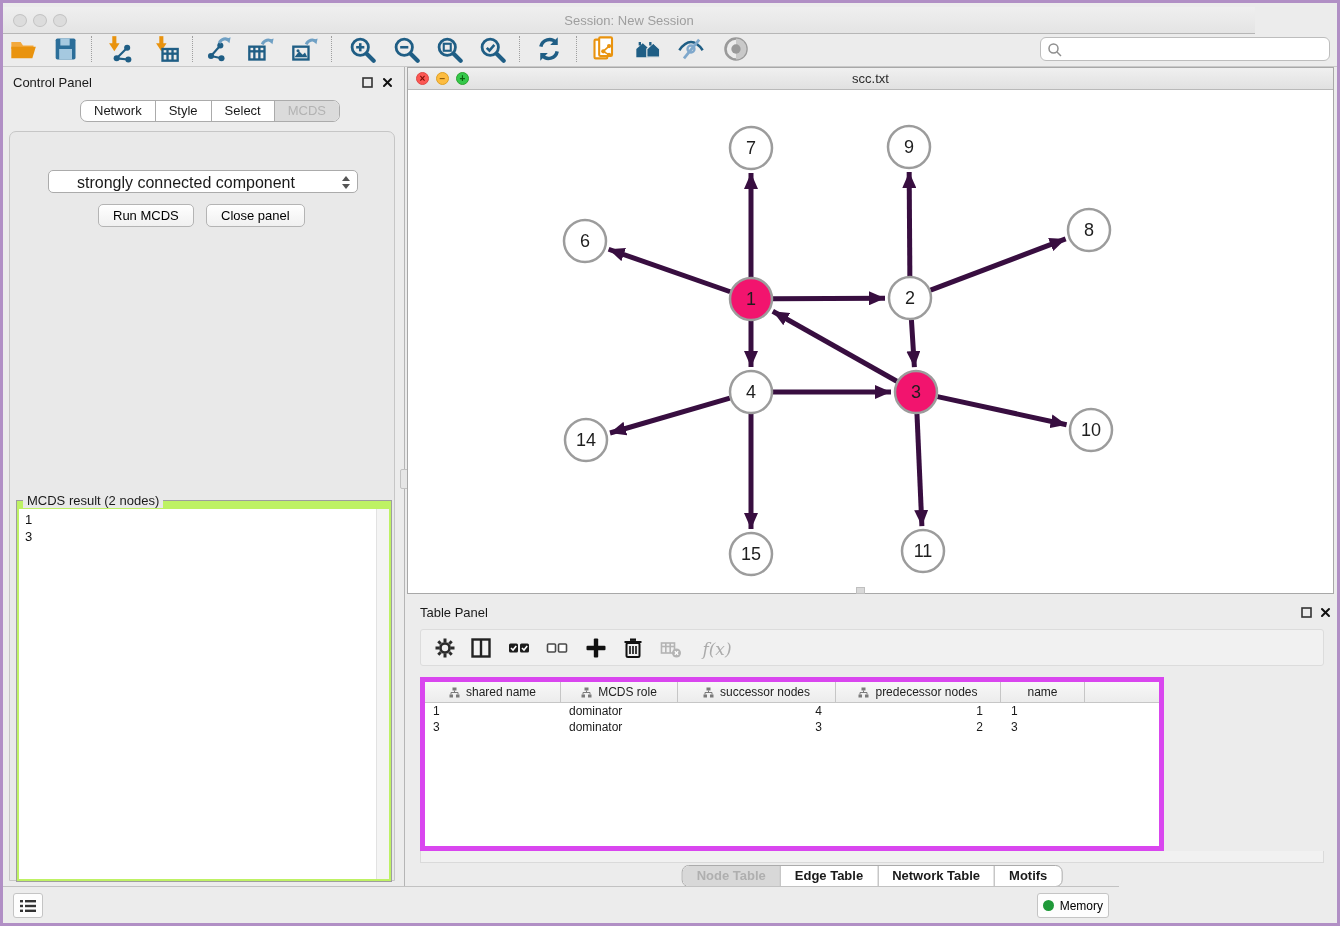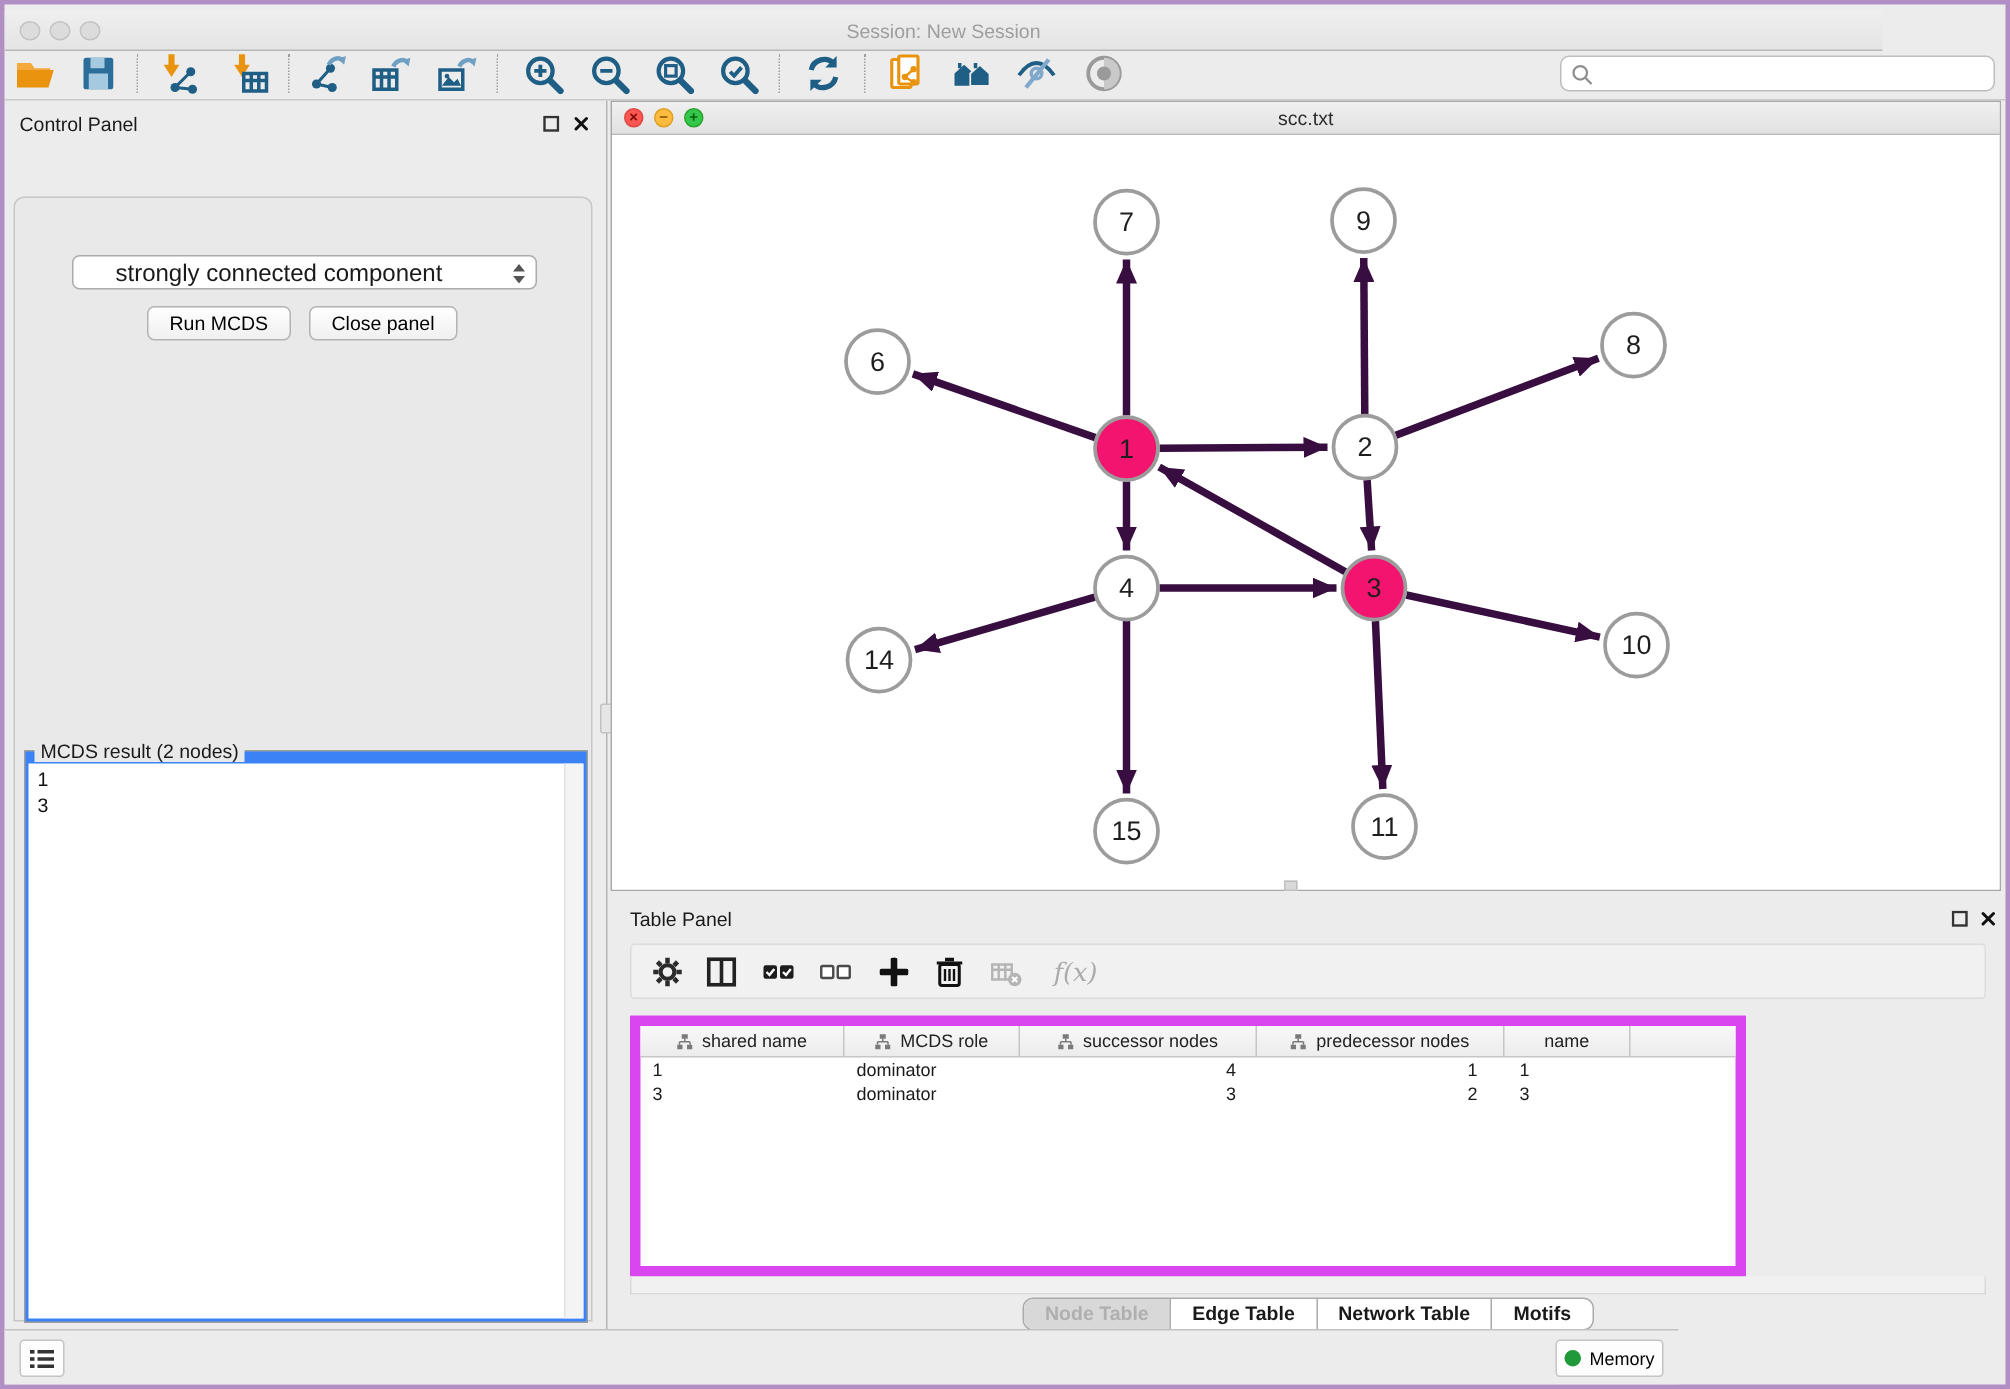--- a/index.html
+++ b/index.html
@@ -50,21 +50,21 @@
   .stepper { position:absolute; right:5px; top:2px; width:12px; height:18px;
     display:flex; flex-direction:column; align-items:center; justify-content:center; gap:3px; }
   .tri-up { width:0; height:0; border-left:4px solid transparent; border-right:4px solid transparent;
     border-bottom:5px solid #555; }
   .tri-dn { width:0; height:0; border-left:4px solid transparent; border-right:4px solid transparent;
     border-top:5px solid #555; }
   .cp-btn { position:absolute; top:72px; height:23px; border:1px solid #B4B4B4;
     border-radius:5px; background:linear-gradient(#FFFFFF,#F0F0F0); font-size:13px;
     padding:0 14px; font-family:"Liberation Sans",sans-serif; cursor:pointer; }
   .result-box { position:absolute; left:6px; top:368px; width:376px; height:382px;
-    border:1px solid #9E9E9E; background:#3b82f6; }
+    border:1px solid #9E9E9E; background:#bef264; }
   .result-legend { position:absolute; top:-8px; left:6px; padding:0 4px;
     background:#E9E9E9; font-size:13px; }
   .result-inner { position:absolute; left:2px; right:2px; top:8px; bottom:2px; background:#fff; overflow:hidden; }
   .result-scroll { position:absolute; right:0; top:0; bottom:0; width:13px;
     background:#F4F4F4; border-left:1px solid #E2E2E2; }
   .result-line { padding-left:6px; font-size:13px; line-height:17px; color:#111; }
   .result-inner .result-line:first-of-type { padding-top:2px; }
   
   .v-divider { position:absolute; left:401px; top:0; width:1px; height:819px; background:#B5B5B5; }
   .v-handle { position:absolute; left:397px; top:402px; width:9px; height:20px;
@@ -85,21 +85,21 @@
   .h-handle { position:absolute; left:853px; top:520px; width:9px; height:7px;
     background:#D9D9D9; border:1px solid #BFBFBF; cursor:row-resize; }
   
   .tpanel { position:absolute; left:404px; top:532px; width:930px; height:287px; }
   .tp-toolbar { position:absolute; left:13px; top:30px; width:904px; height:37px;
     background:#F1F1F1; border:1px solid #DCDCDC; border-radius:3px; }
   .tp-icon { position:absolute; top:7px; width:24px; height:24px; background:none;
     border:none; padding:0; cursor:pointer; }
   .fx-label { font-family:"DejaVu Serif", serif; font-style:italic; font-size:17px; color:#ABABAB;margin-top:20px; }
   .tp-table { position:absolute; left:13px; top:78px; width:744px; height:174px;
-    background:#fff; border:7px solid #d946ef; }
+    background:#fff; border:5px solid #d946ef; }
   .thead { display:flex; height:21px; background:linear-gradient(#F8F8F8,#ECECEC);
     border-bottom:1px solid #C6C6C6; }
   .th { display:flex; align-items:center; justify-content:center; gap:6px;
     font-size:12px; color:#222; border-right:1px solid #C6C6C6; cursor:pointer; }
   .trow { display:flex; height:16px; font-size:12px; line-height:16px; cursor:default; }
   .td { overflow:hidden; white-space:nowrap; }
   .c0 { width:136px; } .c1 { width:117px; } .c2 { width:158px; } .c3 { width:165px; } .c4 { width:84px; }
   .td.c0 { padding-left:8px; } .td.c1 { padding-left:8px; }
   .td.c2 { text-align:right; padding-right:14px; } .td.c3 { text-align:right; padding-right:18px; }
   .td.c4 { padding-left:10px; }
@@ -303,20 +303,26 @@
         </svg>
       </button>
       <button class="mini-btn" style="left:378px">
         <svg width="11" height="11" viewBox="0 0 11 11">
           <g stroke="#111" stroke-width="2" stroke-linecap="round">
               <line x1="2" y1="2" x2="9" y2="9"></line>
               <line x1="9" y1="2" x2="2" y2="9"></line>
             </g>
         </svg>
       </button>
+      <div class="seg" style="left:77px; top:33px">
+        <div>Network</div>
+        <div>Style</div>
+        <div>Select</div>
+        <div class="active">MCDS</div>
+      </div>
       <div class="cp-box">
         <div class="dropdown">
           <span class="dval">strongly connected component</span>
           <span class="stepper">
               <span class="tri-up"></span>
               <span class="tri-dn"></span>
             </span>
         </div>
         <button class="cp-btn" style="left:88px">Run MCDS</button>
         <button class="cp-btn" style="left:196px">Close panel</button>

